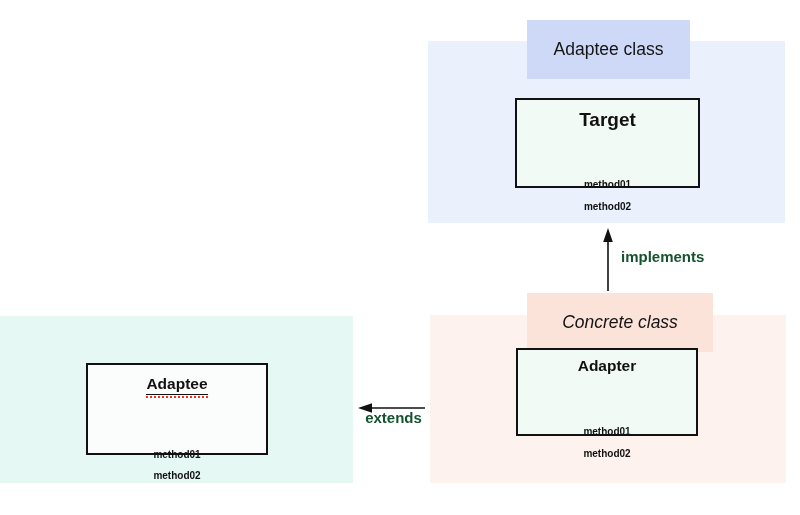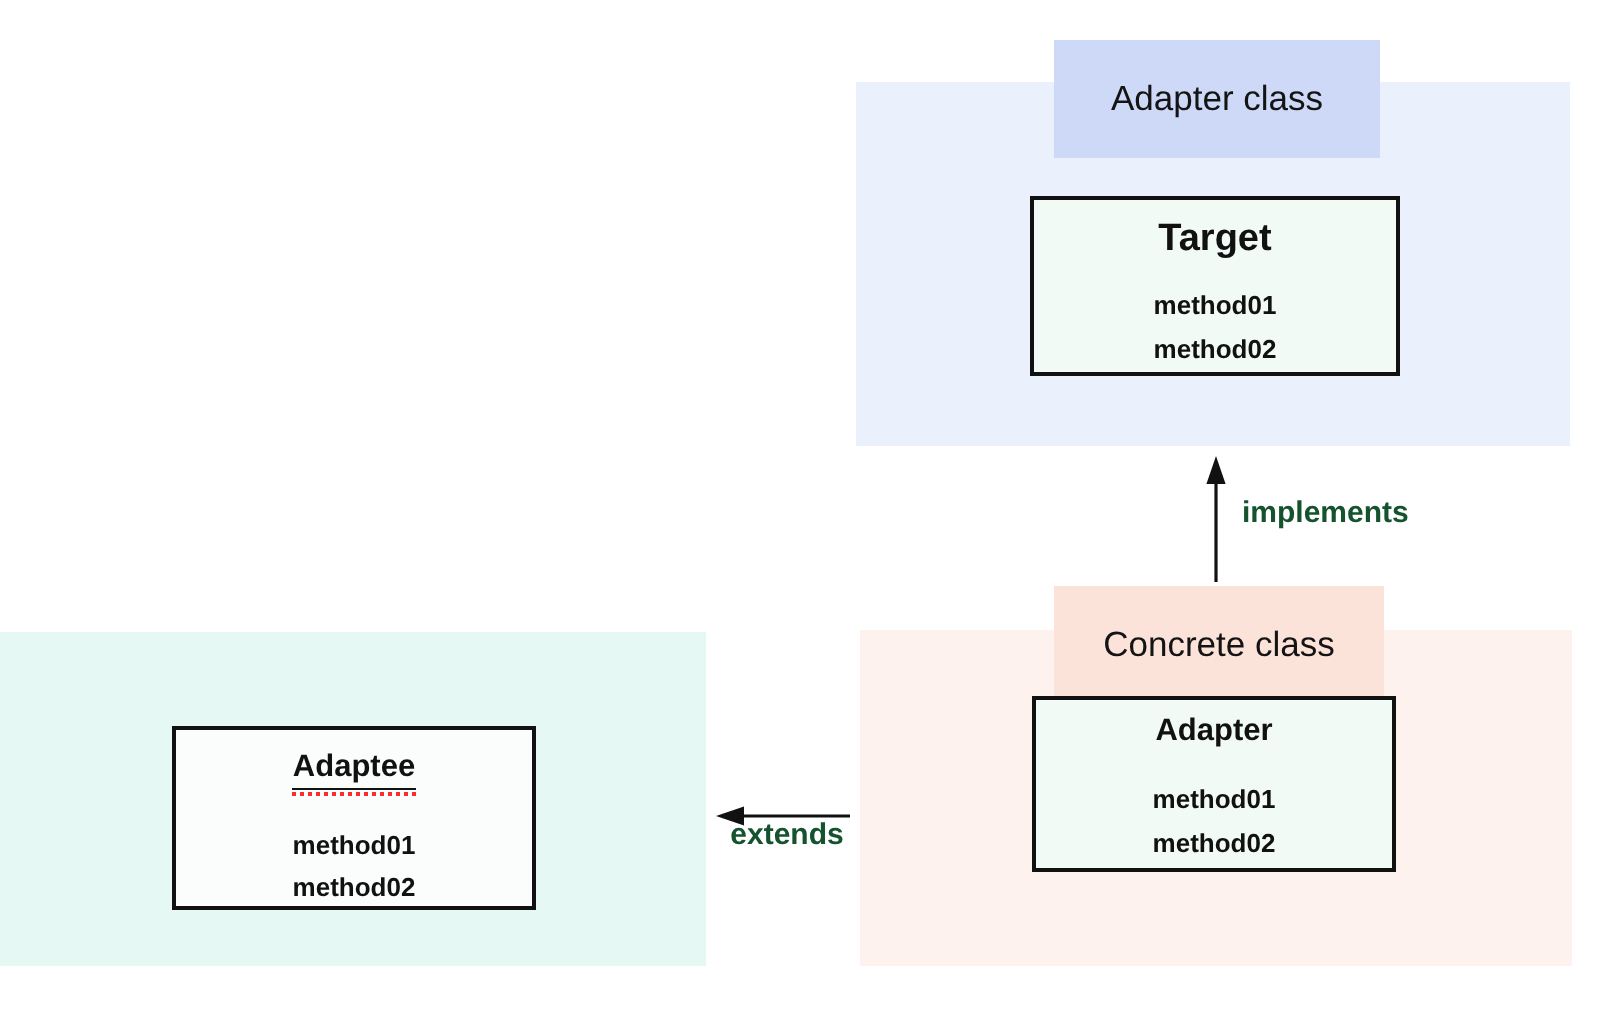--- a/index.html
+++ b/index.html
@@ -22,43 +22,44 @@
   .region-label {
     position: absolute;
     display: flex;
     align-items: center;
     justify-content: center;
     font-size: 17.5px;
     font-weight: 400;
     color: #141414;
   }
   .label-abstract { left: 527px; top: 20px;  width: 163px; height: 59px; background: #cdd9f6; }
-  .label-concrete { left: 527px; top: 293px; width: 165px; height: 59px; background: #fbe3da; }
+  .label-concrete { left: 527px; top: 293px; width: 186px; height: 59px; background: #fbe3da; font-style: italic; }
 
   .class-box {
     position: absolute;
     box-sizing: border-box;
     border: 2px solid #111111;
     display: flex;
     flex-direction: column;
     align-items: center;
+    gap: 32px;
   }
   .box-target  { left: 515px; top: 98px;  width: 185px; height: 90px; background: #f1faf5; padding-top: 9px; }
   .box-adapter { left: 516px; top: 348px; width: 182px; height: 88px; background: #f1faf5; padding-top: 6px; }
   .box-adaptee { left: 86px;  top: 363px; width: 182px; height: 92px; background: #fbfdfc; padding-top: 9px; }
 
   .class-title { font-weight: 700; line-height: 22px; }
   .box-target .class-title  { font-size: 19px; }
   .box-adapter .class-title { font-size: 15.5px; line-height: 19px; }
   .box-adaptee .class-title { font-size: 15.5px; line-height: 19px; }
 
   .adaptee-underline-red { display: inline-block; border-bottom: 2px dotted #ff2a2a; padding-bottom: 1px; }
   .adaptee-underline-black { display: inline-block; border-bottom: 1.5px solid #111111; padding-bottom: 1px; }
 
-  .methods { margin-top: 11px; text-align: right; font-size: 13px; font-weight: 700; line-height: 22px; }
+  .methods { margin-top: 11px; text-align: right; font-size: 10px; font-weight: 700; line-height: 22px; }
   .box-adapter .methods { margin-top: 14px; }
   .box-adaptee .methods { margin-top: 14px; line-height: 21px; }
 
   .arrow-label {
     position: absolute;
     font-size: 15px;
     font-weight: 700;
     color: #14532d;
   }
   .implements-label { left: 621px; top: 248px; }
@@ -69,21 +70,21 @@
 </head>
 <body>
 
 <div class="canvas">
 
   <div class="region region-abstract"></div>
   <div class="region region-concrete"></div>
   <div class="region region-adaptee"></div>
 
   <div class="region-label label-abstract">
-    <span>Adapter class</span>
+    <span>Adaptee class</span>
   </div>
   <div class="region-label label-concrete">
     <span>Concrete class</span>
   </div>
 
   <div class="class-box box-target">
     <div class="class-title">Target</div>
     <div class="methods">
       <div>method01</div>
       <div>method02</div>

